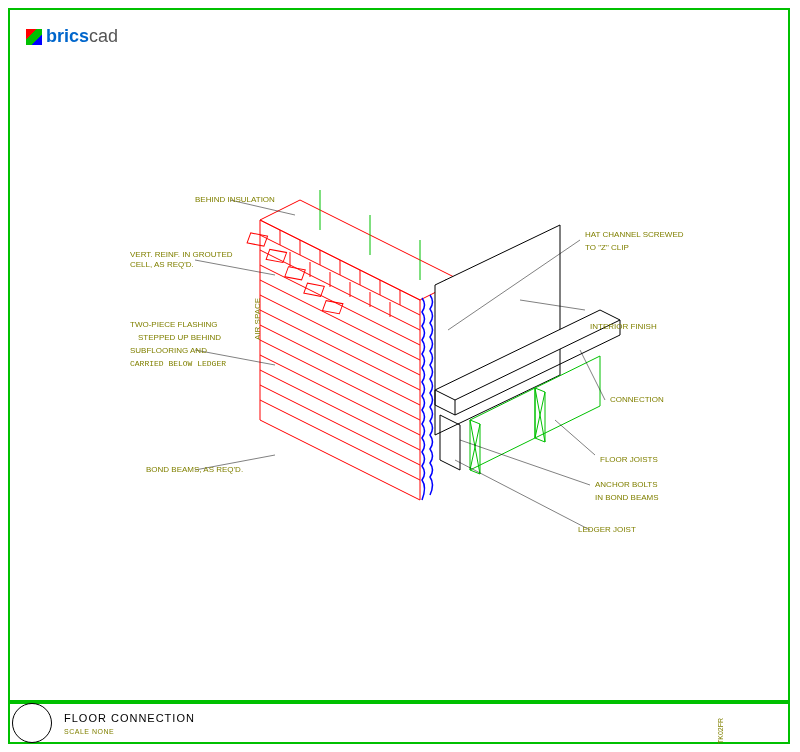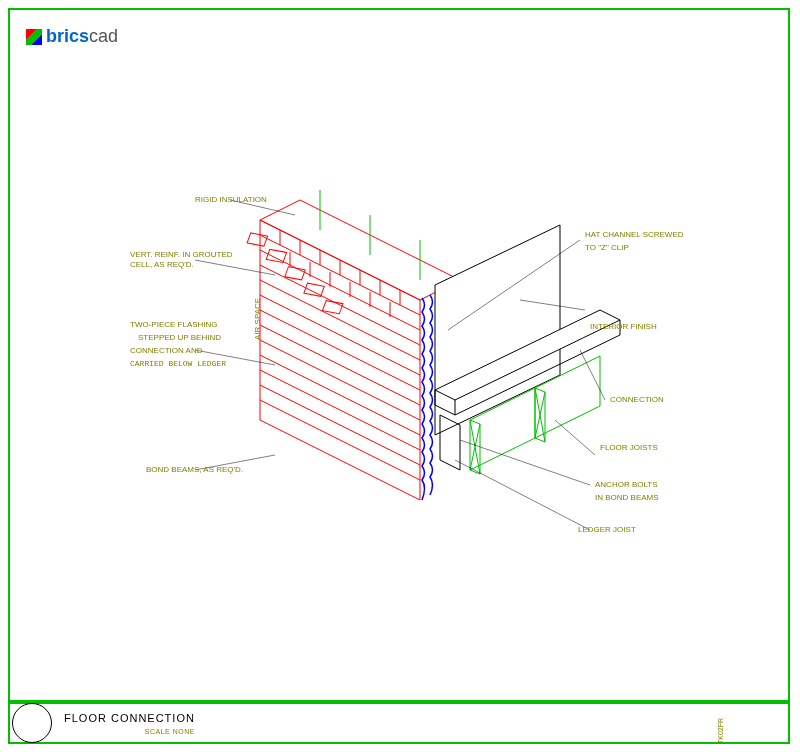--- a/index.html
+++ b/index.html
@@ -57,21 +57,20 @@
   .bottom-panel {
     position: absolute;
     left: 8px;
     top: 702px;
     width: 782px;
     height: 42px;
     border: 2px solid #00c000;
     box-sizing: border-box;
     display: flex;
     align-items: center;
-    text-align: right;
   }
   .bottom-circle {
     width: 38px;
     height: 38px;
     border: 1px solid #000;
     border-radius: 50%;
     margin-left: 2px;
     flex-shrink: 0;
   }
   .bottom-text {
@@ -195,39 +194,39 @@
           <line x1="308" y1="150" x2="440" y2="60"></line>
           <line x1="380" y1="120" x2="445" y2="130"></line>
           <line x1="440" y1="170" x2="465" y2="220"></line>
           <line x1="415" y1="240" x2="455" y2="275"></line>
           <line x1="320" y1="260" x2="450" y2="305"></line>
           <line x1="315" y1="280" x2="450" y2="350"></line>
         </g>
       </svg>
 
       
-      <div class="label" style="left:55px; top:15px;">RIGID INSULATION</div>
+      <div class="label" style="left:55px; top:15px;">BEHIND INSULATION</div>
       <div class="label" style="left:-10px; top:70px;">
         <span style="white-space:pre;">VERT. REINF. IN GROUTED
 CELL, AS REQ'D.</span>
       </div>
       <div class="label" style="left:-10px; top:140px;">TWO-PIECE FLASHING</div>
       <div class="label" style="left:-10px; top:153px;margin-left:8px;">STEPPED UP BEHIND</div>
-      <div class="label" style="left:-10px; top:166px;">CONNECTION AND</div>
+      <div class="label" style="left:-10px; top:166px;">SUBFLOORING AND</div>
       <div class="label" style="left:-10px; top:179px;font-family:Liberation Mono, monospace;">CARRIED BELOW LEDGER</div>
       <div class="label" style="left:-10px; top:285px;padding-left:16px;">BOND BEAMS, AS REQ'D.</div>
 
       <div class="label" style="left:113px; top:160px; transform:rotate(-90deg); transform-origin:left top;">AIR SPACE</div>
 
       
       <div class="label" style="left:445px; top:50px;">HAT CHANNEL SCREWED</div>
       <div class="label" style="left:445px; top:63px;">TO "Z" CLIP</div>
       <div class="label" style="left:450px; top:142px;">INTERIOR FINISH</div>
       <div class="label" style="left:470px; top:215px;">CONNECTION</div>
-      <div class="label" style="left:460px; top:263px;">FLOOR JOISTS</div>
+      <div class="label" style="left:460px; top:275px;">FLOOR JOISTS</div>
       <div class="label" style="left:455px; top:300px;">ANCHOR BOLTS</div>
       <div class="label" style="left:455px; top:313px;">IN BOND BEAMS</div>
       <div class="label" style="left:438px; top:345px;">LEDGER JOIST</div>
     </div>
   </div>
 
   <div class="bottom-panel">
     <div class="bottom-circle"></div>
     <div class="bottom-text">
       <div class="bottom-title">FLOOR CONNECTION</div>

